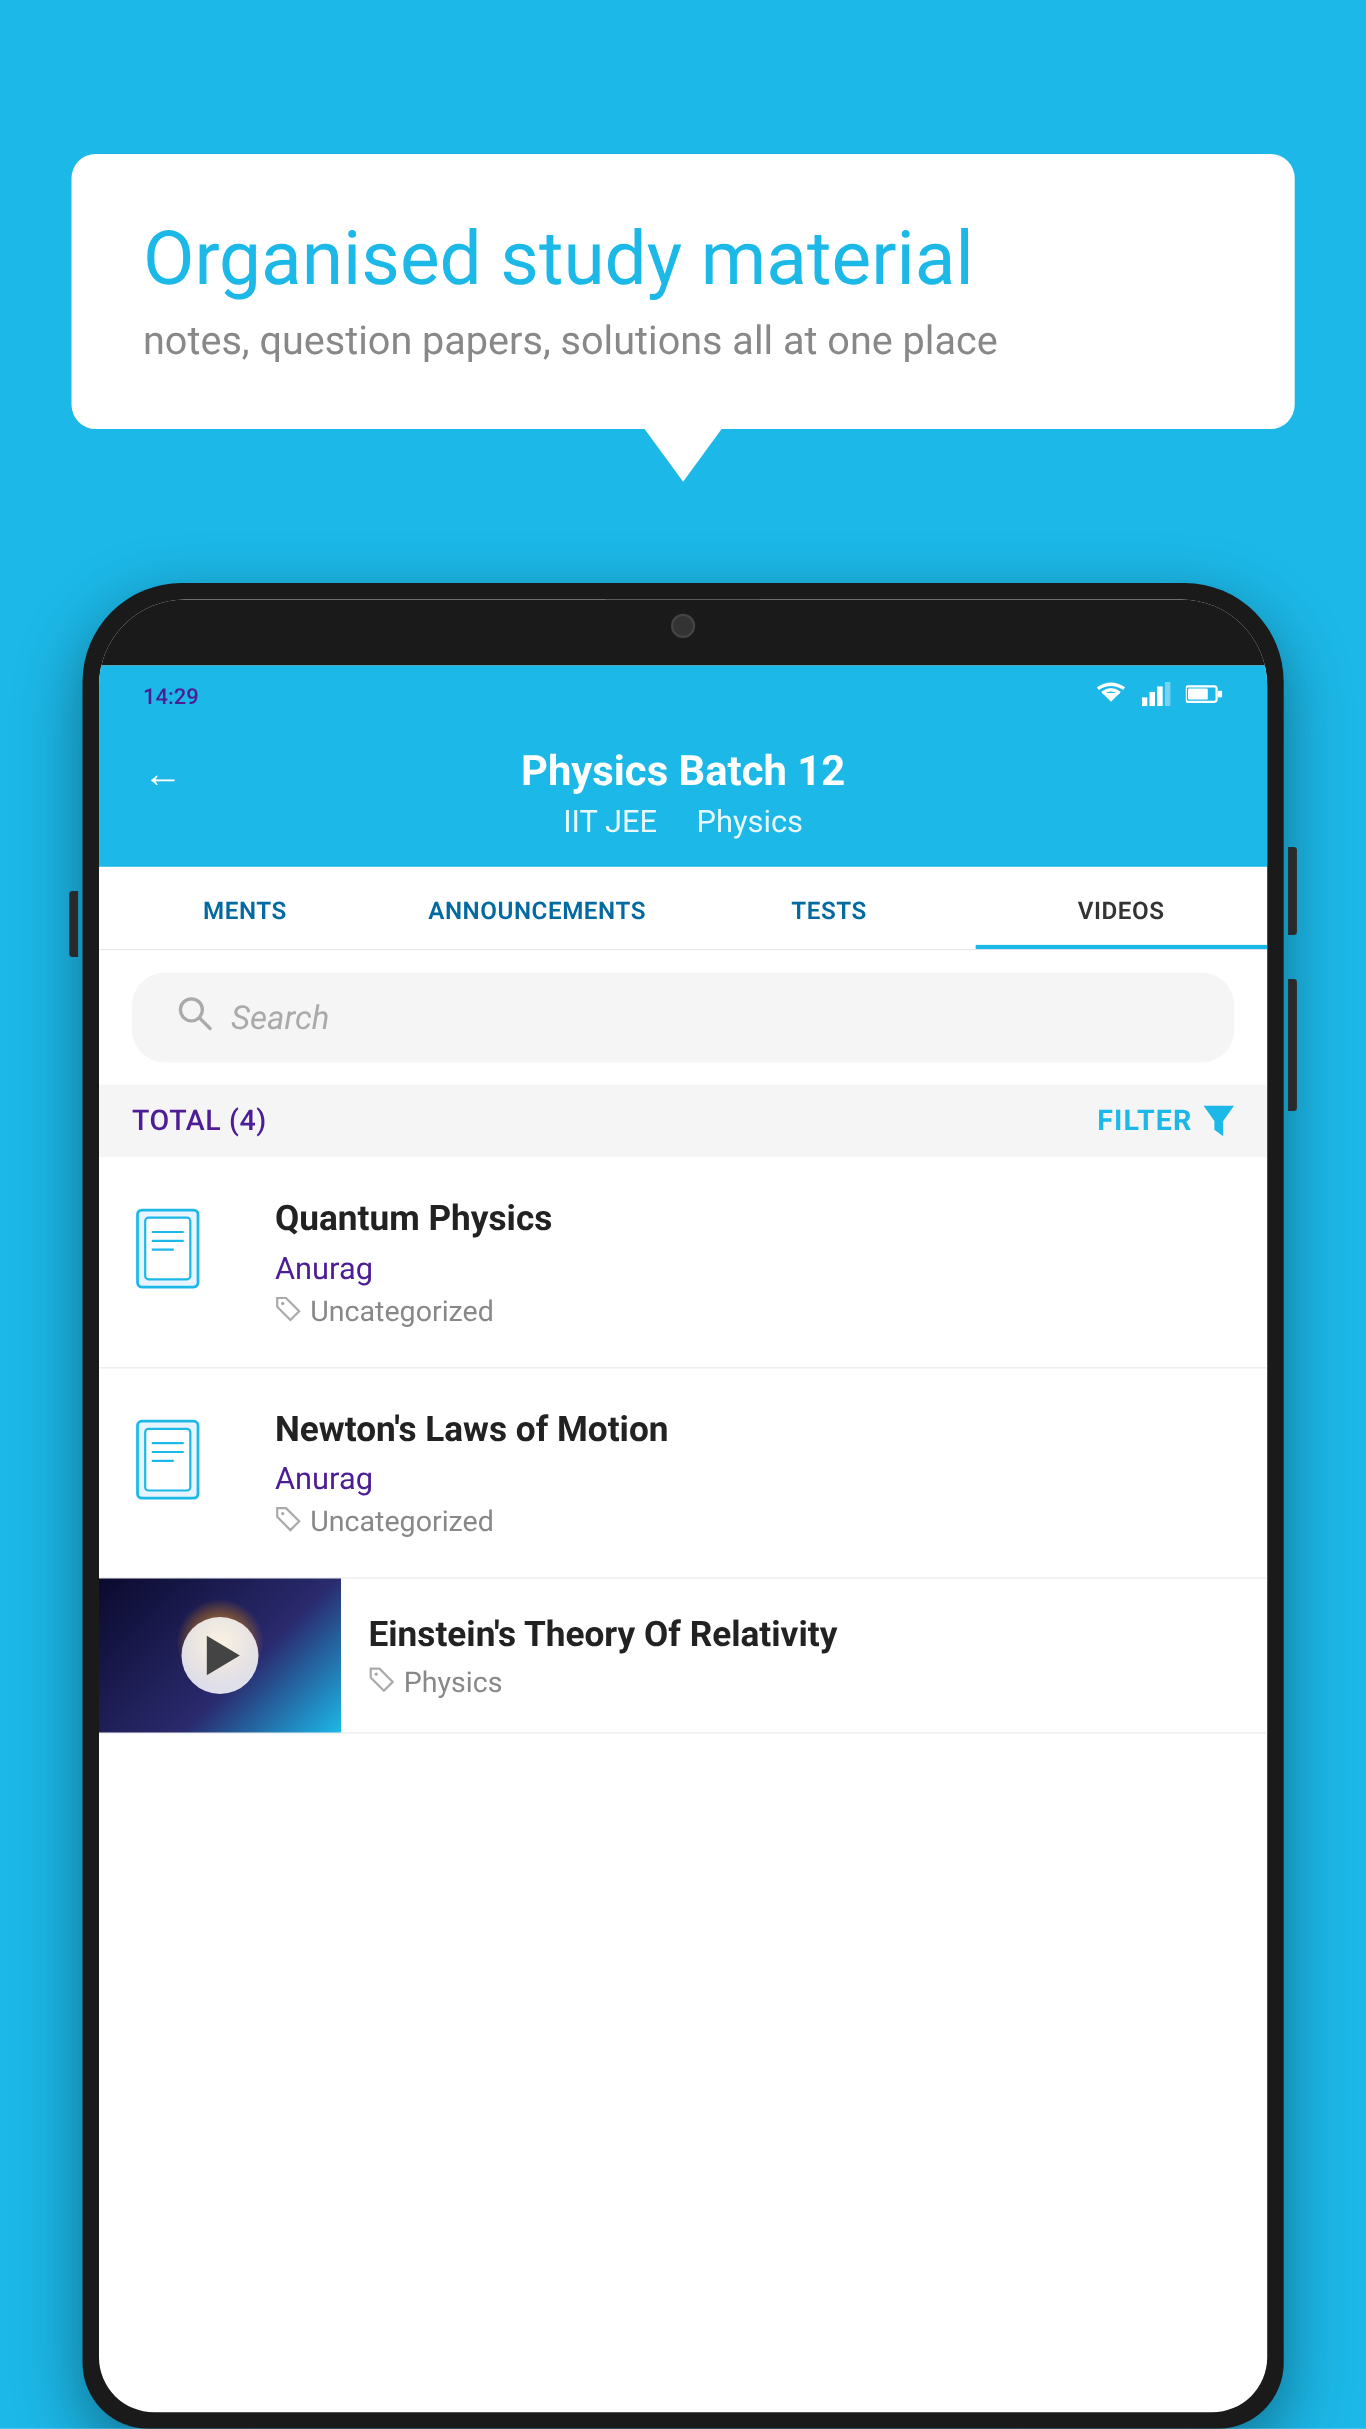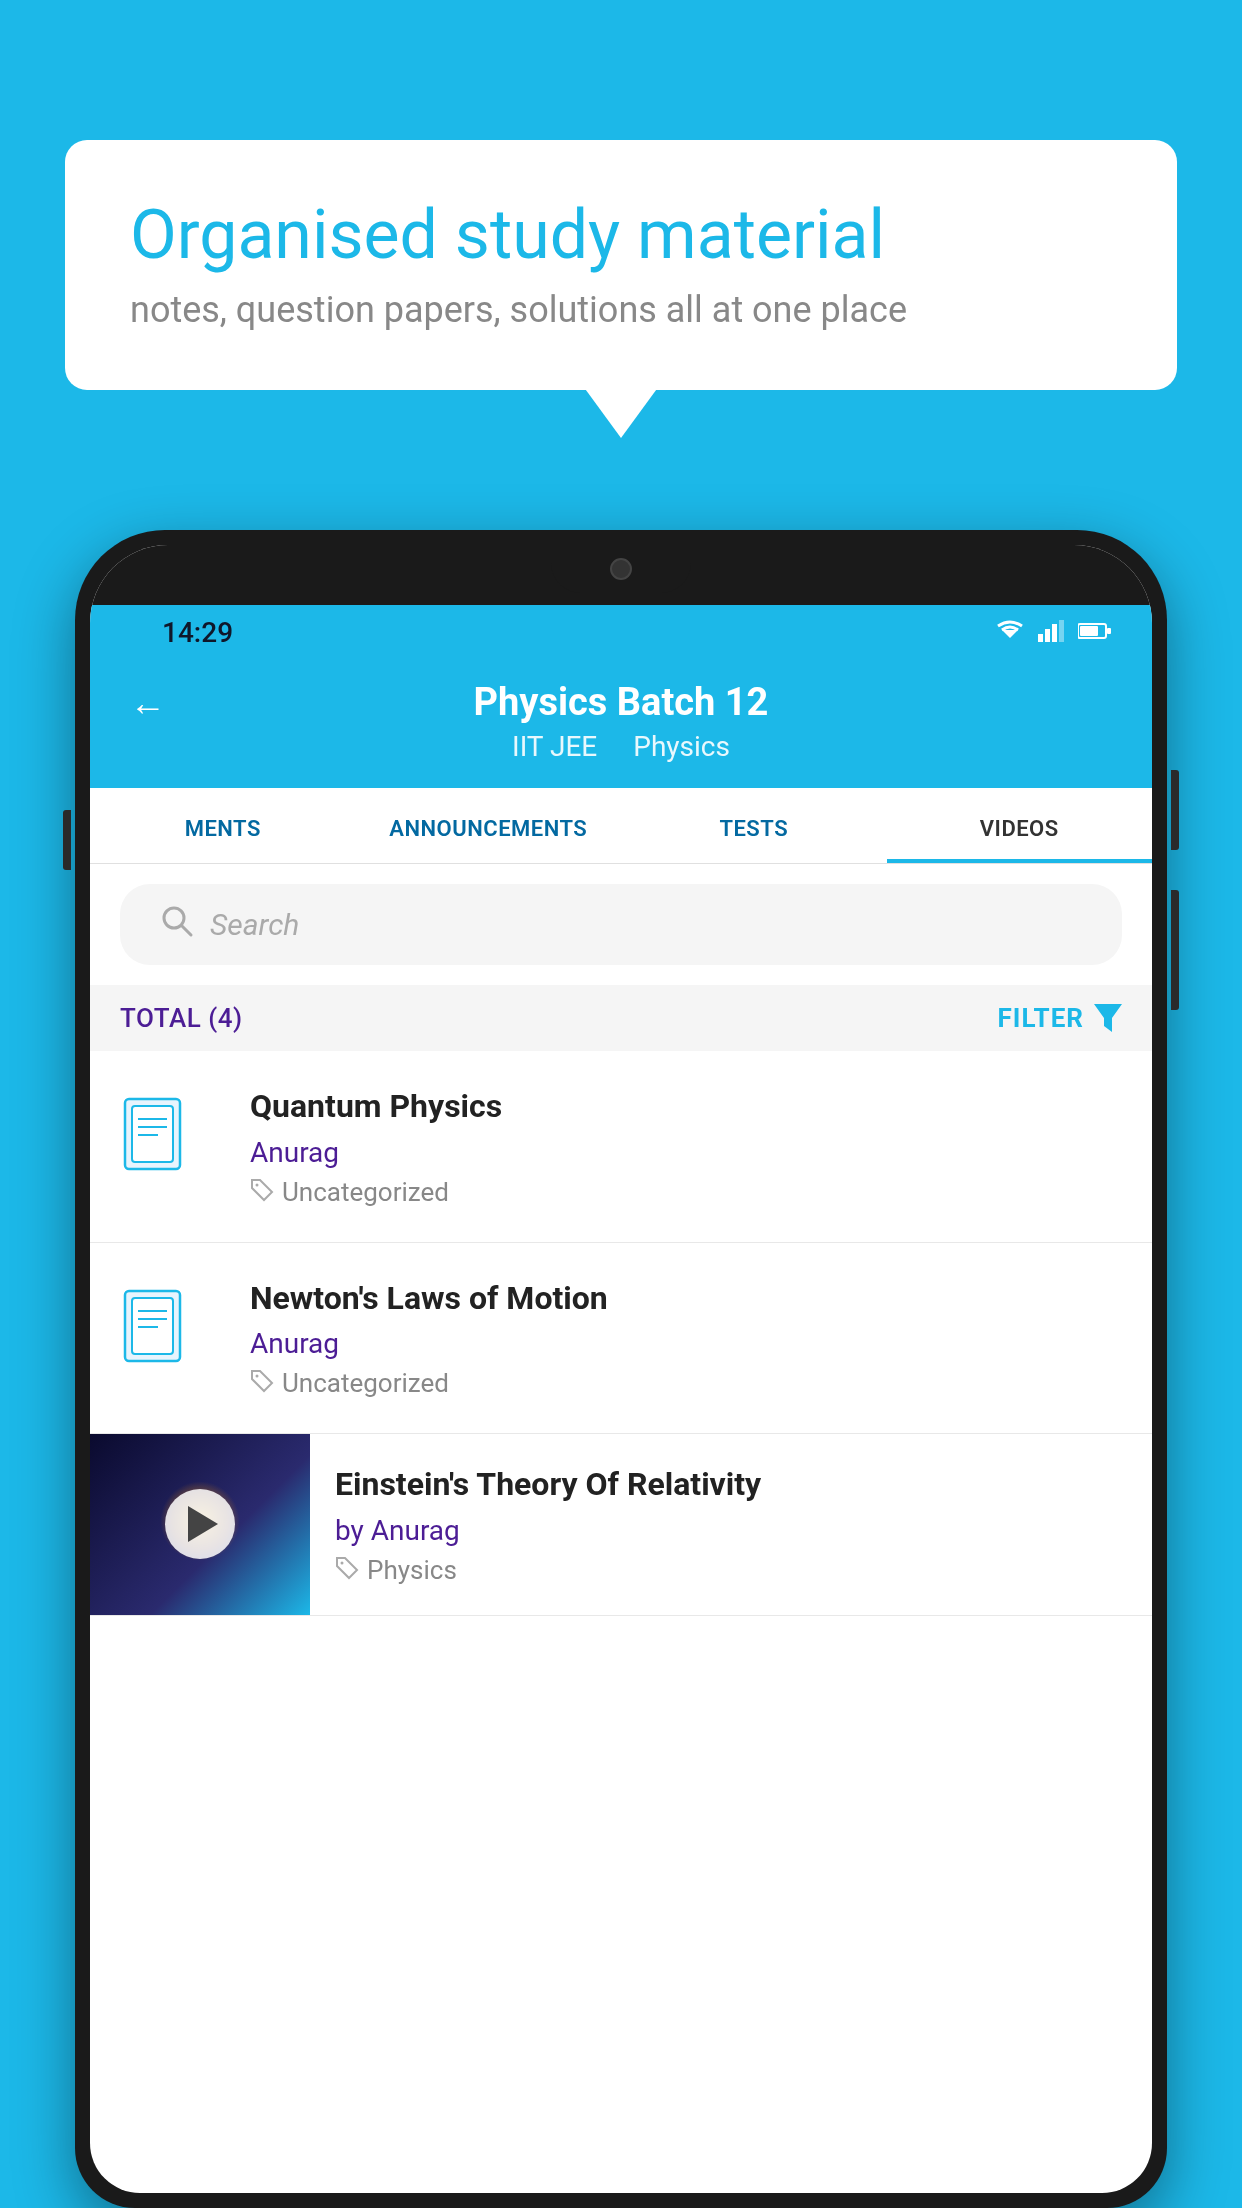--- a/index.html
+++ b/index.html
@@ -116,24 +116,23 @@
       background: #1cb8e8;
       display: flex;
       align-items: center;
       justify-content: space-between;
       padding: 0 40px;
       height: 55px;
       position: relative;
     }
 
     .status-time {
-      color: #0f172a;
-      font-size: 28px;
+      color: #4c1d95;
+      font-size: 20px;
       font-weight: 500;
-      margin-left: 32px;
     }
 
     .status-icons {
       display: flex;
       align-items: center;
       gap: 12px;
     }
 
     
     .app-header {
@@ -533,21 +532,20 @@
 
       <div class="video-item with-thumb">
         <div class="thumb-img">
           <div class="thumb-glow"></div>
           <div class="play-btn">
             <div class="play-triangle"></div>
           </div>
         </div>
         <div class="video-info">
           <div class="video-title">Einstein's Theory Of Relativity</div>
-          <div class="video-author">by Anurag</div>
           <div class="video-tag">
             <span class="tag-icon">
               <svg width="24" height="24" viewBox="0 0 24 24" fill="none">
                 <path d="M2,2 L10,2 L22,14 L14,22 L2,10 Z" stroke="#aaa" stroke-width="2" fill="none"></path>
                 <circle cx="7" cy="7" r="1.5" fill="#aaa"></circle>
               </svg>
             </span>
             <span>Physics</span>
           </div>
         </div>

